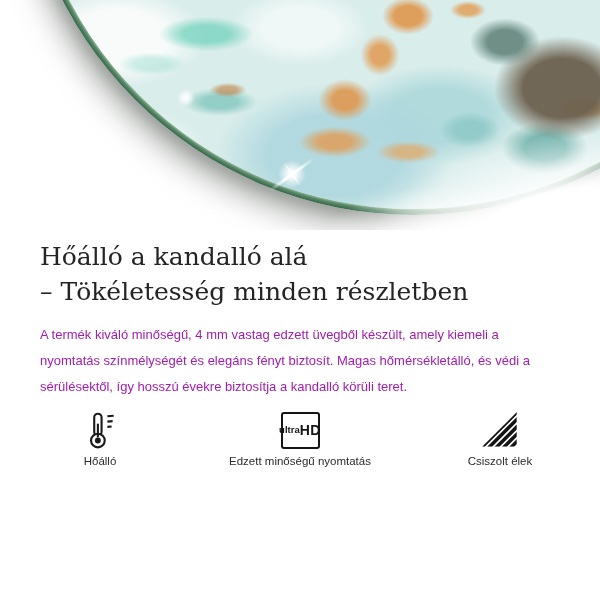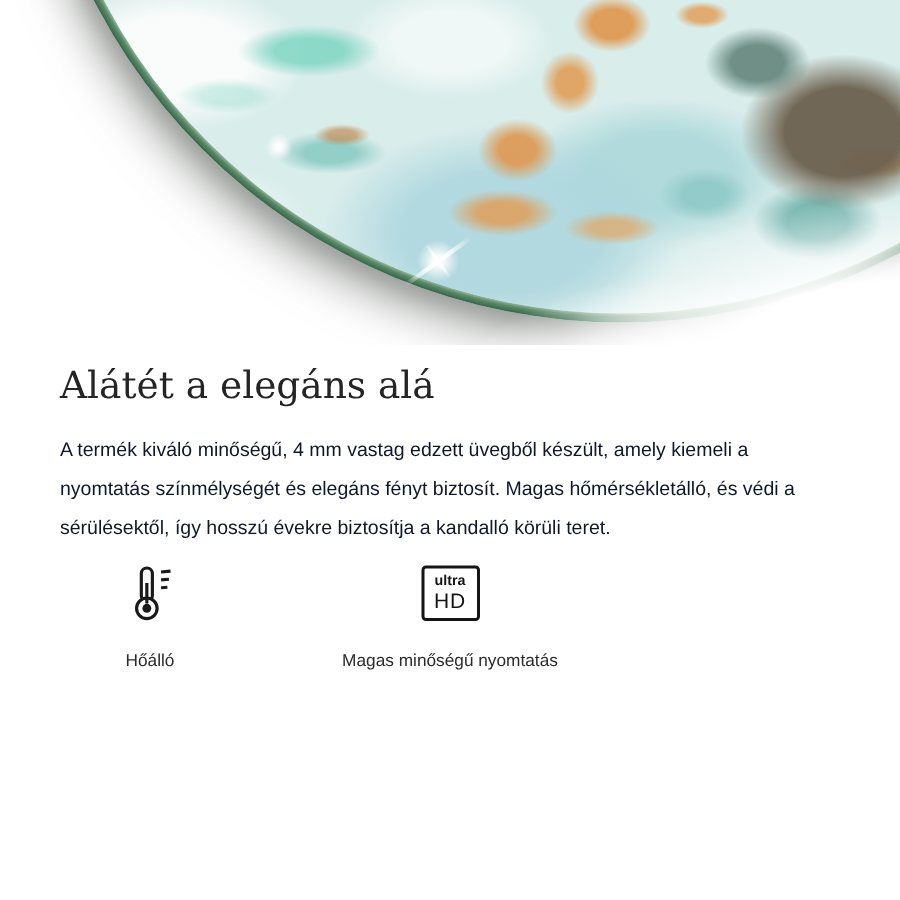--- a/index.html
+++ b/index.html
@@ -49,48 +49,48 @@
   .sparkle-big::before,.sparkle-big::after{content:"";position:absolute;left:50%;top:50%;border-radius:2px;
     background:linear-gradient(90deg, rgba(255,255,255,0), #fff 40% 60%, rgba(255,255,255,0));}
   .sparkle-big::before{width:54px;height:2.5px;transform:translate(-50%,-50%) rotate(-36deg);}
   .sparkle-big::after{width:28px;height:2px;transform:translate(-50%,-50%) rotate(54deg);}
   .sparkle-small{left:176px;top:88px;width:20px;height:20px;
     background:radial-gradient(circle, rgba(255,255,255,0.9) 0 2px, rgba(255,255,255,0) 9px);}
 
   
   .title{margin:9px 40px 0 40px;font-family:"DejaVu Serif","Liberation Serif",serif;
     font-weight:400;font-size:25px;line-height:35px;color:#242424;}
-  .desc{margin:13px 40px 0 40px;max-width:528px;font-size:13px;line-height:26px;color:#0f172a;}
+  .desc{margin:13px 40px 0 40px;max-width:528px;font-size:13px;line-height:26px;color:#a21caf;}
 
   
   .features{display:grid;grid-template-columns:repeat(3,1fr);margin-top:10px;}
   .feature{height:86px;display:flex;flex-direction:column;align-items:center;}
   .icon-wrap{height:40px;display:flex;align-items:center;justify-content:center;}
-  .feature-label{margin-top:20px;font-size:11.5px;color:#2b2b2b;}
+  .feature-label{margin-top:5px;font-size:11.5px;color:#2b2b2b;}
   .icon-svg{display:block;}
   .uhd-box{width:35px;height:33px;border:2.5px solid #151515;border-radius:3px;
-    display:flex;flex-direction:column;align-items:center;justify-content:center;line-height:1;color:#141414;}
+    display:flex;align-items:center;justify-content:center;line-height:1;color:#141414;}
   .uhd-top{font-size:9.5px;font-weight:600;margin-bottom:1px;}
-  .uhd-bottom{font-size:14px;font-weight:400;letter-spacing:0.5px;}
+  .uhd-bottom{font-size:14px;font-weight:700;letter-spacing:0.5px;}
 </style>
 </head>
 <body>
 
 <div class="page">
 
   <div class="hero">
     <div class="glass-rim"></div>
     <div class="glass-art"></div>
     <div class="hero-fade"></div>
     <div class="sparkle sparkle-big"></div>
     <div class="sparkle sparkle-small"></div>
   </div>
 
-  <h1 class="title"><span>Alátét a elegáns alá</span><br>
-    </h1>
+  <h1 class="title"><span>Hőálló a kandalló alá</span><br>
+    <span>– Tökéletesség minden részletben</span></h1>
 
   <p class="desc">A termék kiváló minőségű, 4 mm vastag edzett üvegből készült, amely kiemeli a nyomtatás színmélységét és elegáns fényt biztosít. Magas hőmérsékletálló, és védi a sérülésektől, így hosszú évekre biztosítja a kandalló körüli teret.</p>
 
   <div class="features">
 
     <div class="feature">
       <div class="icon-wrap">
         <svg class="icon-svg" width="40" height="40" viewBox="0 0 38 38" fill="none" stroke="#1a1a1a" stroke-width="2">
           <rect x="13.5" y="3.5" width="7" height="21" rx="3.5" fill="#fff"></rect>
           <circle cx="17" cy="29" r="6.5" fill="#fff"></circle>
@@ -104,21 +104,36 @@
       <span class="feature-label">Hőálló</span>
     </div>
 
     <div class="feature">
       <div class="icon-wrap">
         <div class="uhd-box">
           <span class="uhd-top">ultra</span>
           <span class="uhd-bottom">HD</span>
         </div>
       </div>
-      <span class="feature-label">Magas minőségű nyomtatás</span>
+      <span class="feature-label">Edzett minőségű nyomtatás</span>
     </div>
 
 
 
+    <div class="feature">
+      <div class="icon-wrap">
+        <svg class="icon-svg" width="40" height="40" viewBox="0 0 38 38" fill="none">
+          <defs>
+              <clipPath id="triclip">
+                <path d="M2 35 L35 35 L35 2 Z"></path>
+              </clipPath>
+            </defs>
+          <g clip-path="url(#triclip)" stroke="#151515" stroke-width="3.4">
+            <path d="M1 36 L36 1 M8 36 L36 8 M15 36 L36 15 M22 36 L36 22 M29 36 L36 29"></path>
+          </g>
+        </svg>
+      </div>
+      <span class="feature-label">Csiszolt élek</span>
+    </div>
 
 
   </div>
 </div>
 
 </body></html>

